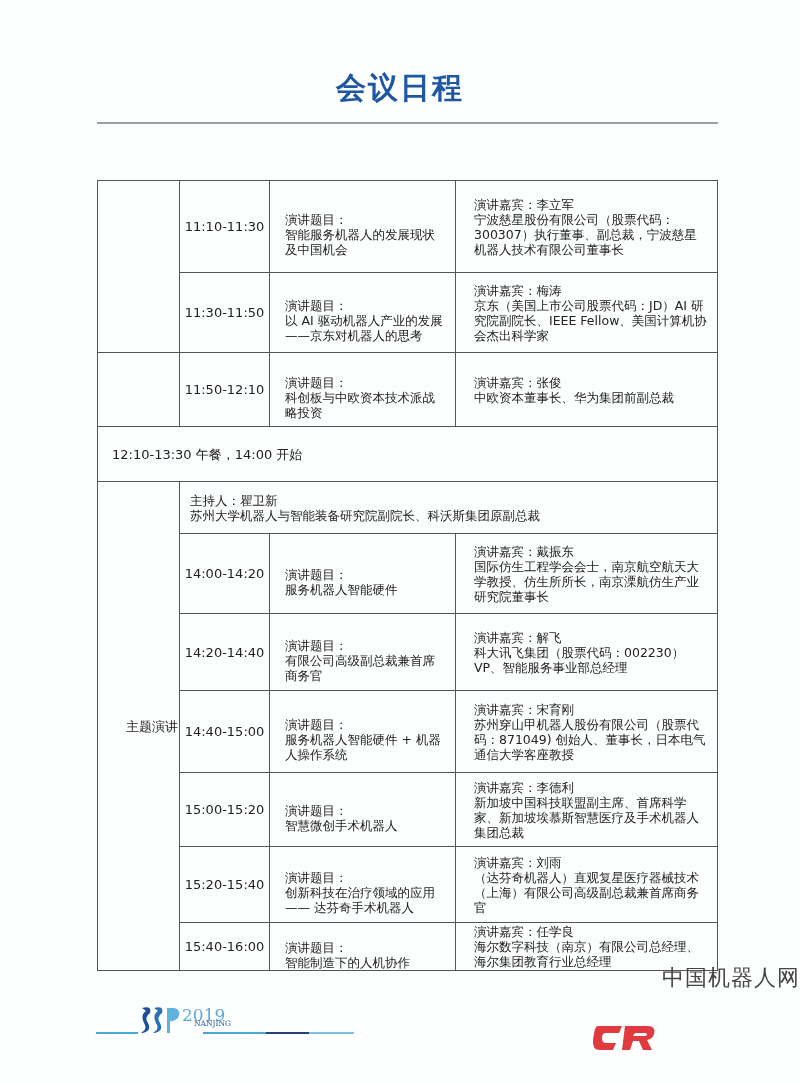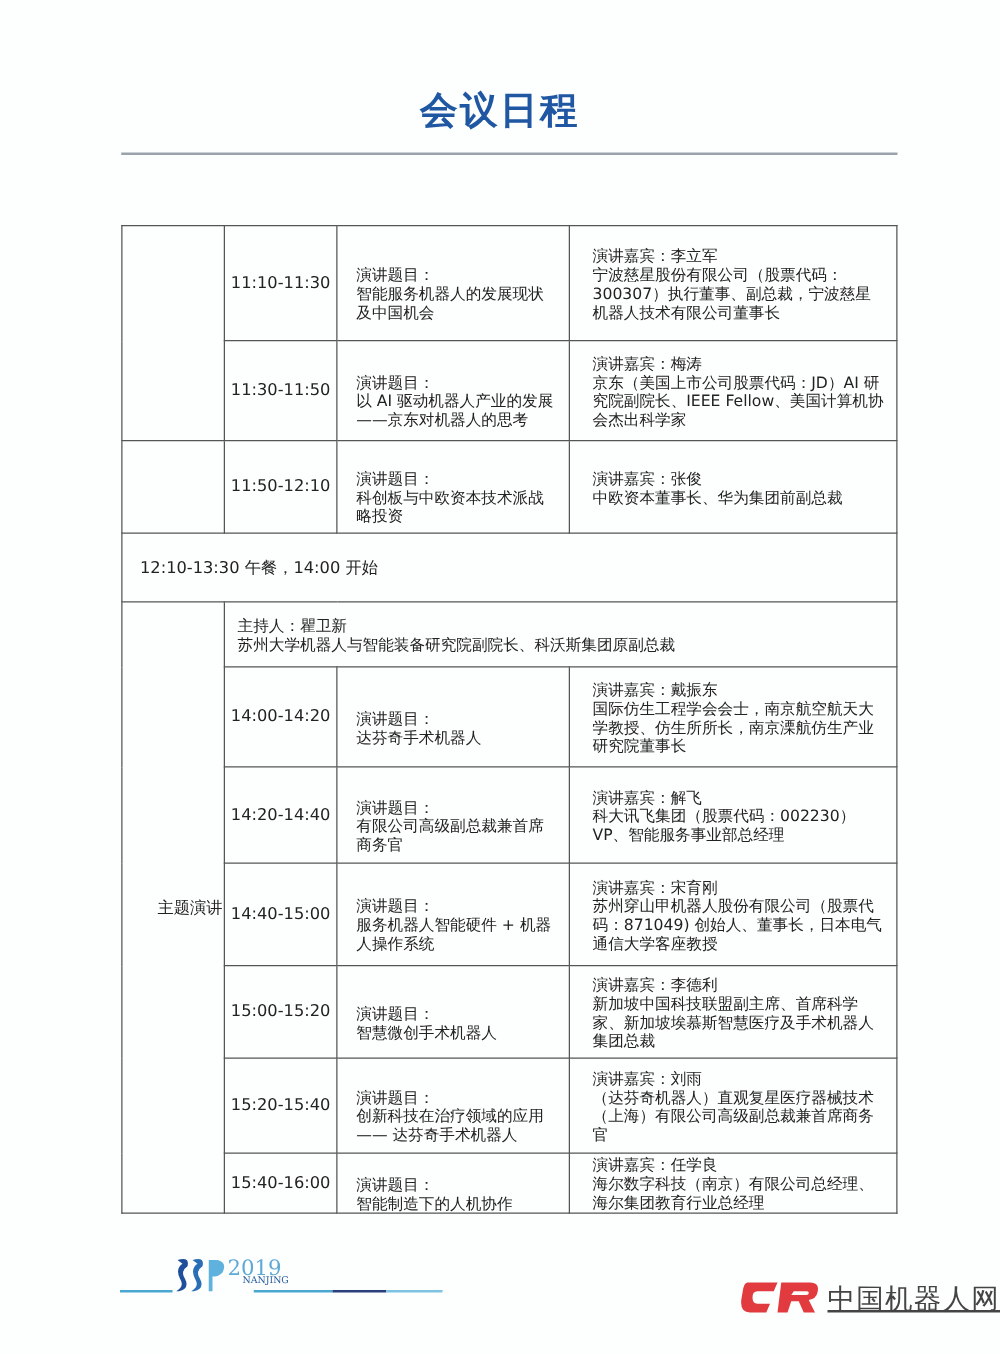--- a/index.html
+++ b/index.html
@@ -24,21 +24,21 @@
   td.topic { width:162px; padding:16px 8px 0 15px; }
   td.spk { padding:0 8px 0 18px; }
   .lunch td { padding-left:14px; font-size:13px; }
   .host { padding:6px 10px 6px 10px; }
   .line { display:block; }
   .footer-logo {
     position:absolute; left:140px; top:1005px; width:90px; height:30px;
   }
   .footer-rule { position:absolute; top:1032px; left:97px; height:2px; }
   .cr-logo { position:absolute; left:592px; top:1022px; }
-  .cr-cn { position:absolute; left:662px; top:1024px; font-size:22px; color:#444; letter-spacing:1px;text-decoration:underline; }
+  .cr-cn { position:absolute; left:662px; top:963px; font-size:22px; color:#444; letter-spacing:1px; }
   .cr-url { position:absolute; left:664px; top:1050px; font-size:10.5px; color:#555; font-family:"DejaVu Sans Mono","Liberation Mono",monospace;margin-top:32px; }
 </style>
 </head>
 <body>
 
 <div class="title">会议日程</div>
 <div class="title-rule"></div>
 
 <table class="sched">
 
@@ -88,21 +88,21 @@
     <td class="sect" rowspan="7">主题演讲</td>
     <td colspan="3" class="host">
       <span class="line">主持人：瞿卫新</span>
       <span class="line">苏州大学机器人与智能装备研究院副院长、科沃斯集团原副总裁</span>
     </td>
   </tr>
   <tr style="height:80px">
     <td class="time">14:00-14:20</td>
     <td class="topic">
       <span class="line">演讲题目：</span>
-      <span class="line">达芬奇手术机器人</span>
+      <span class="line">服务机器人智能硬件</span>
     </td>
     <td class="spk">
       <span class="line">演讲嘉宾：戴振东</span>
       <span class="line">国际仿生工程学会会士，南京航空航天大学教授、仿生所所长，南京溧航仿生产业研究院董事长</span>
     </td>
   </tr>
   <tr style="height:77px">
     <td class="time">14:20-14:40</td>
     <td class="topic">
       <span class="line">演讲题目：</span>

